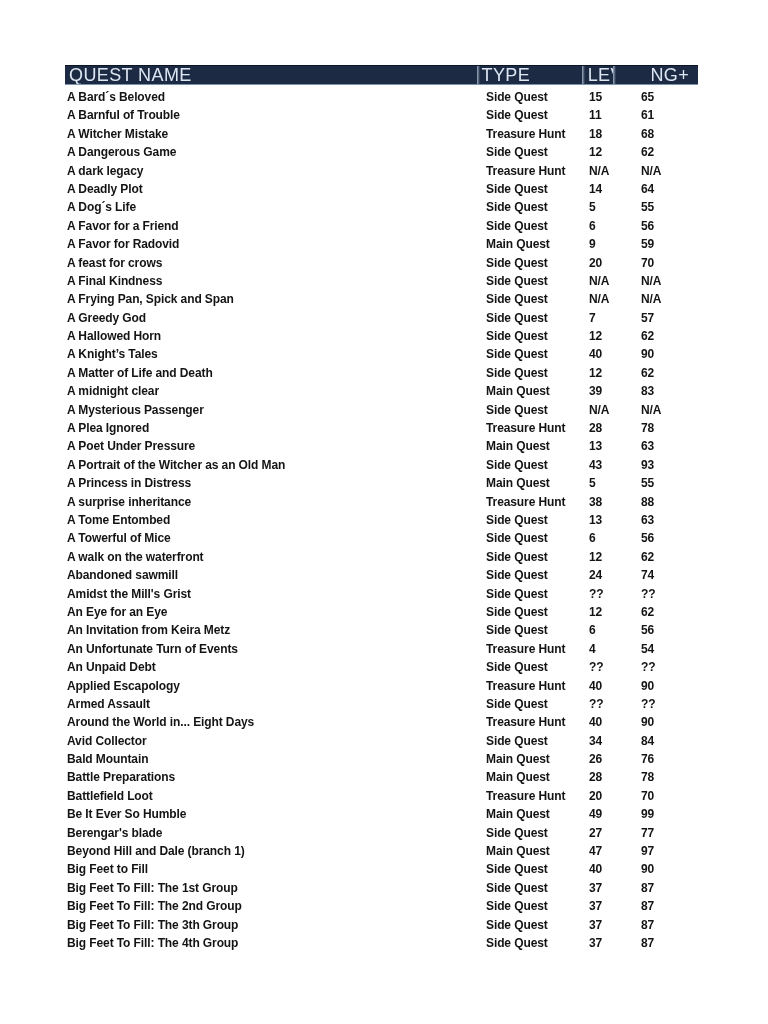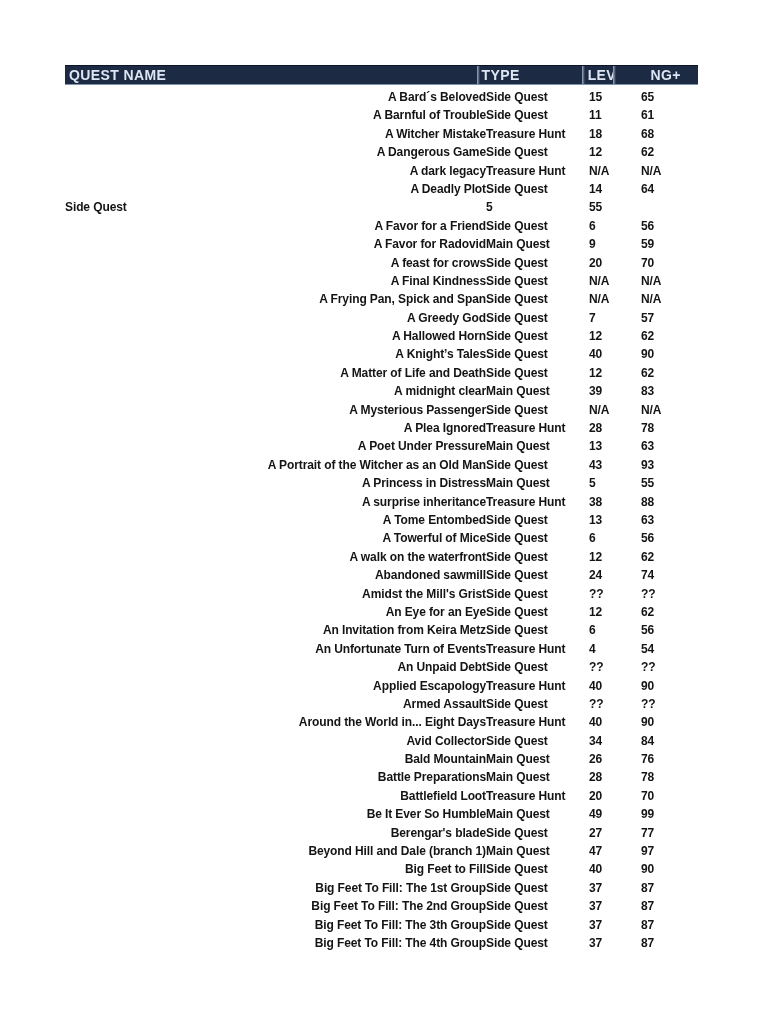--- a/index.html
+++ b/index.html
@@ -31,22 +31,22 @@
   .thead {
     display: flex;
     height: 20px;
     background: var(--header-bg);
     border-top: 1px solid var(--header-border-top);
     border-bottom: 1px solid var(--header-border-bottom);
     align-items: center;
   }
   .th {
     color: var(--header-text);
-    font-size: 14px;
-    font-weight: 700;
+    font-size: 18px;
+    font-weight: 400;
     letter-spacing: 0.4px;
     white-space: nowrap;
     overflow: hidden;
     line-height: 18px;
   }
   .th-name  { width: 415px; padding-left: 4px; }
   .th-type  { width: 103px; padding-left: 2px; }
   .th-level { width: 29px;  padding-left: 3px; }
   .th-ng    { width: 54px;  padding-left: 6px; margin-left: 28px; }
   .col-divider {
@@ -63,21 +63,21 @@
   }
   .td {
     font-size: 12px;
     font-weight: 700;
     color: var(--row-text);
     white-space: nowrap;
     overflow: hidden;
     letter-spacing: -0.1px;
     line-height: 18.4px;
   }
-  .td-name  { padding-left: 2px; text-align: right; }
+  .td-name  { padding-left: 2px; text-align: left; }
   .td-type  { text-align: left; }
   .td-level { text-align: left; }
   .td-ng    { text-align: left; }
 </style>
 </head>
 <body>
 
 <div class="page">
   <div class="quest-table">
 
@@ -122,20 +122,21 @@
           <div class="td td-level">N/A</div>
           <div class="td td-ng">N/A</div>
         </div>
         <div class="tr">
           <div class="td td-name">A Deadly Plot</div>
           <div class="td td-type">Side Quest</div>
           <div class="td td-level">14</div>
           <div class="td td-ng">64</div>
         </div>
         <div class="tr">
+          <div class="td td-name">A Dog´s Life</div>
           <div class="td td-type">Side Quest</div>
           <div class="td td-level">5</div>
           <div class="td td-ng">55</div>
         </div>
         <div class="tr">
           <div class="td td-name">A Favor for a Friend</div>
           <div class="td td-type">Side Quest</div>
           <div class="td td-level">6</div>
           <div class="td td-ng">56</div>
         </div>

